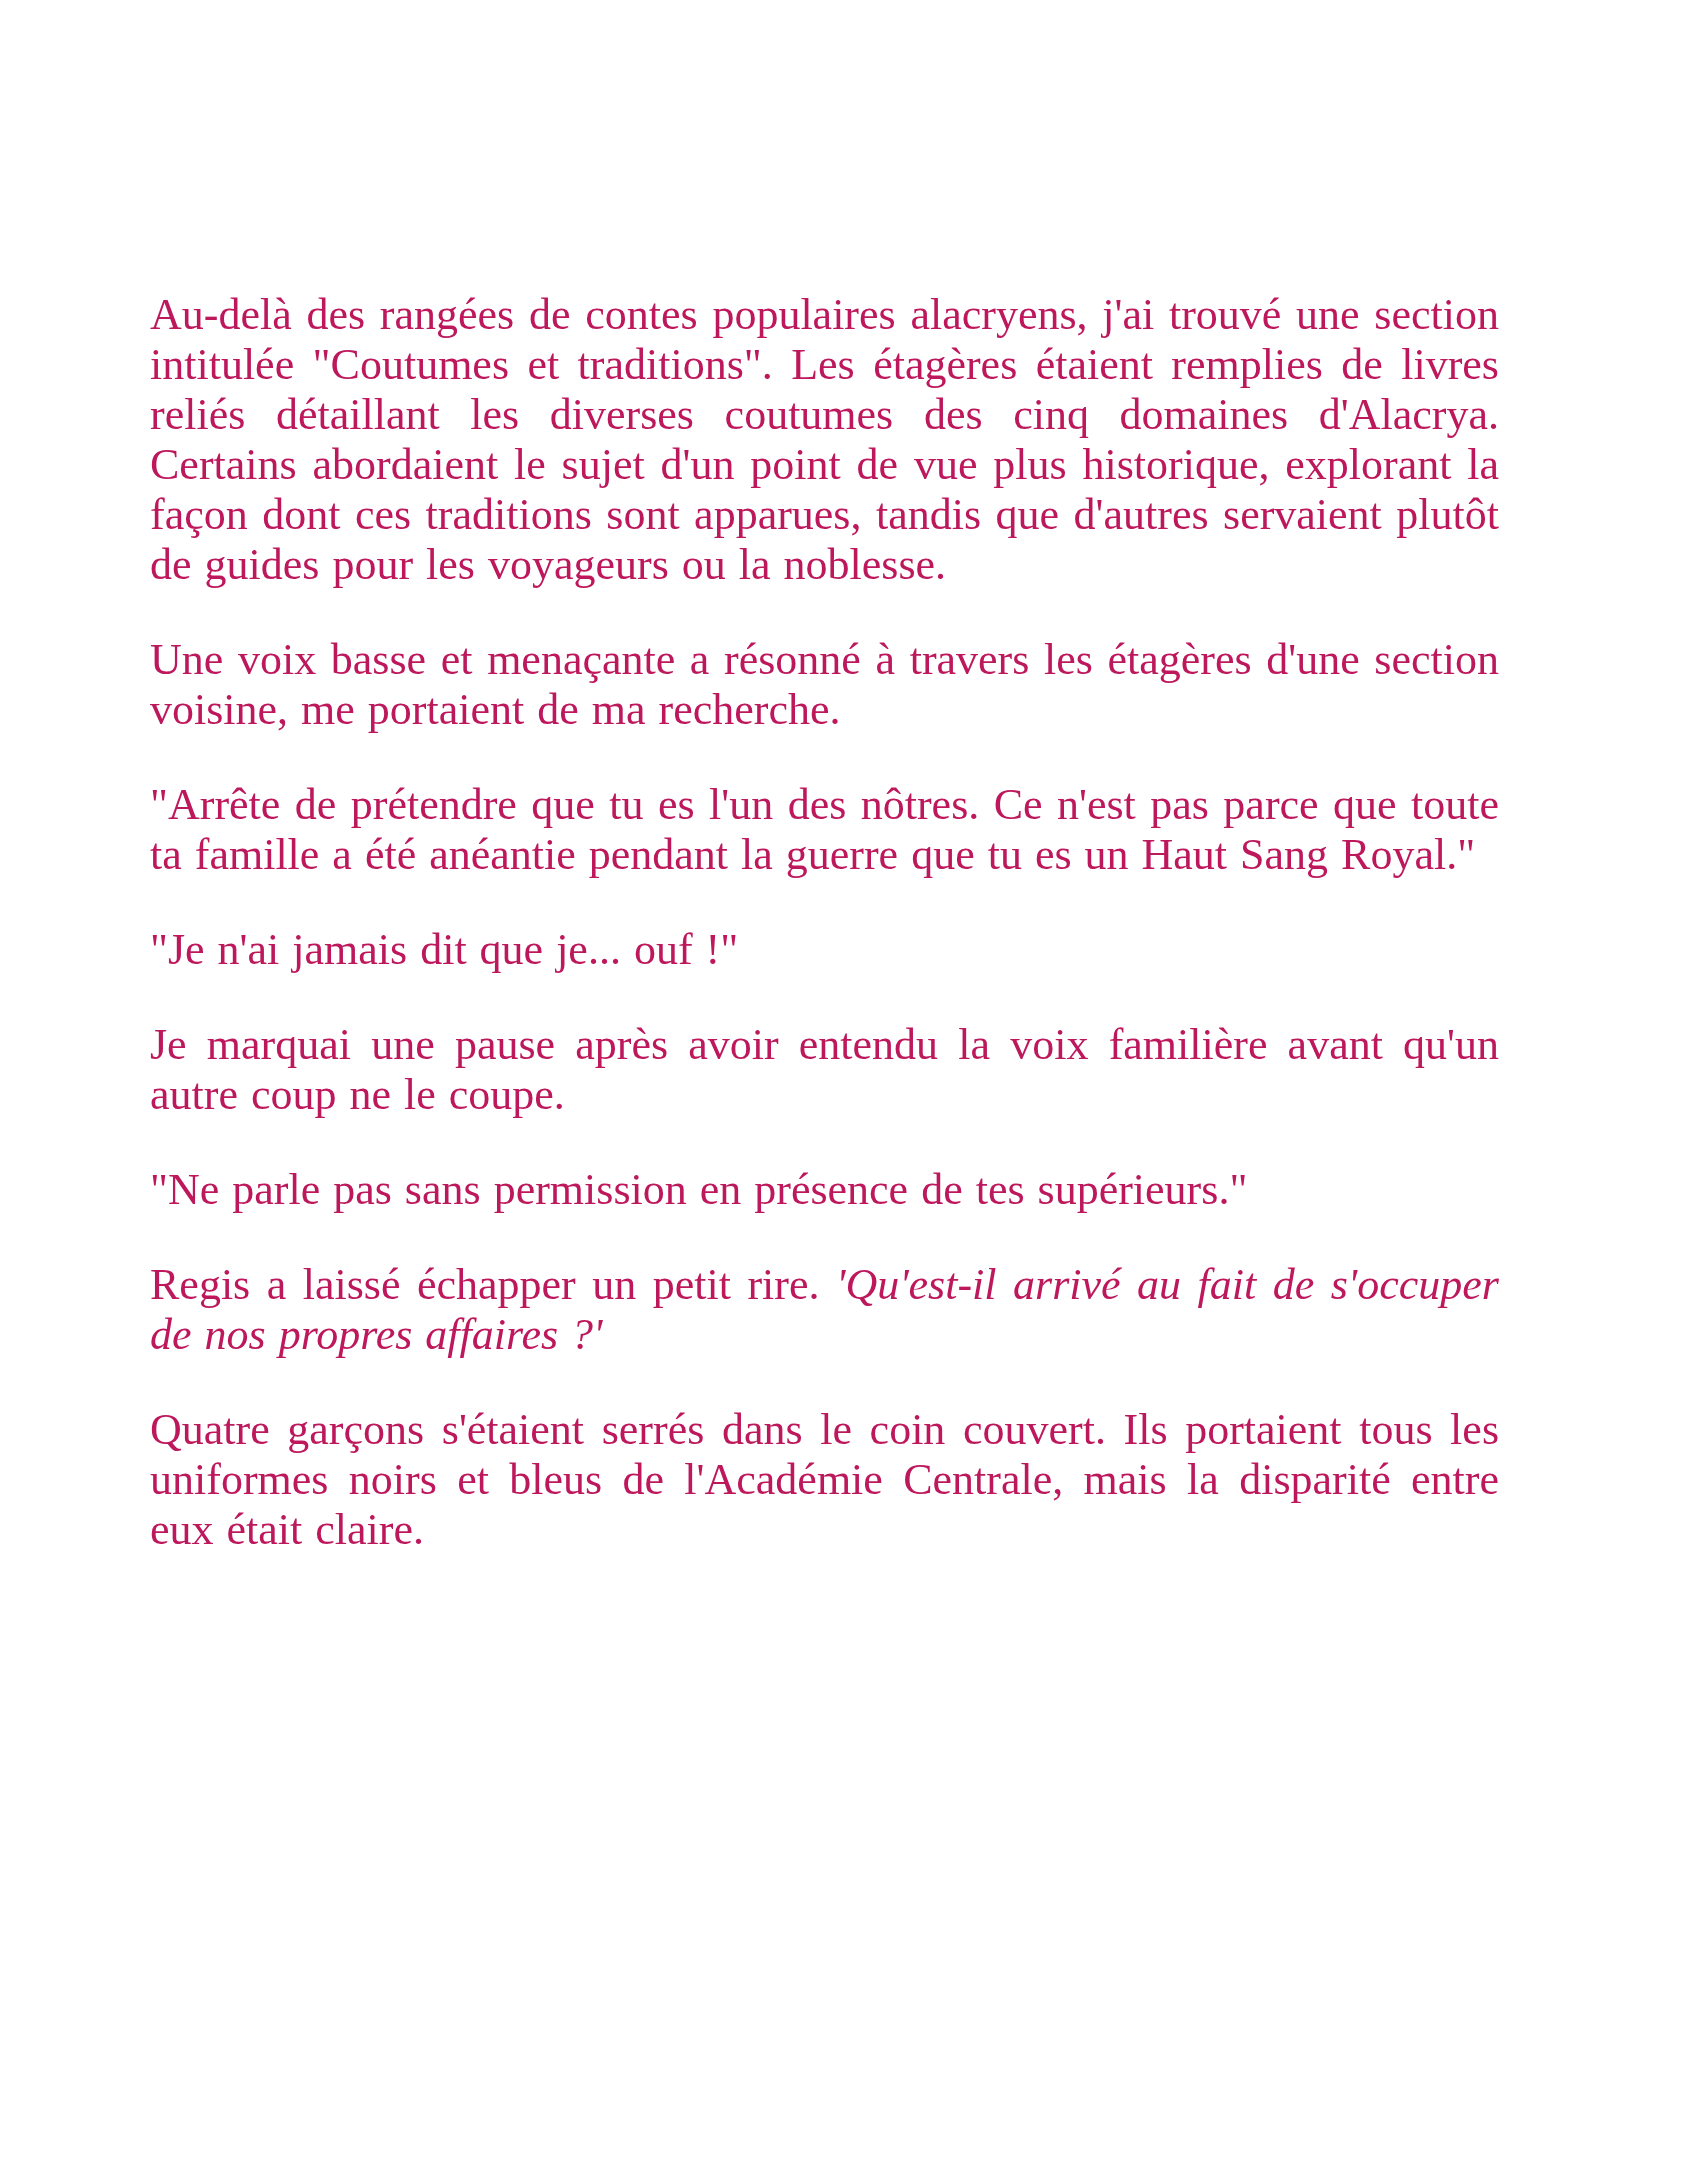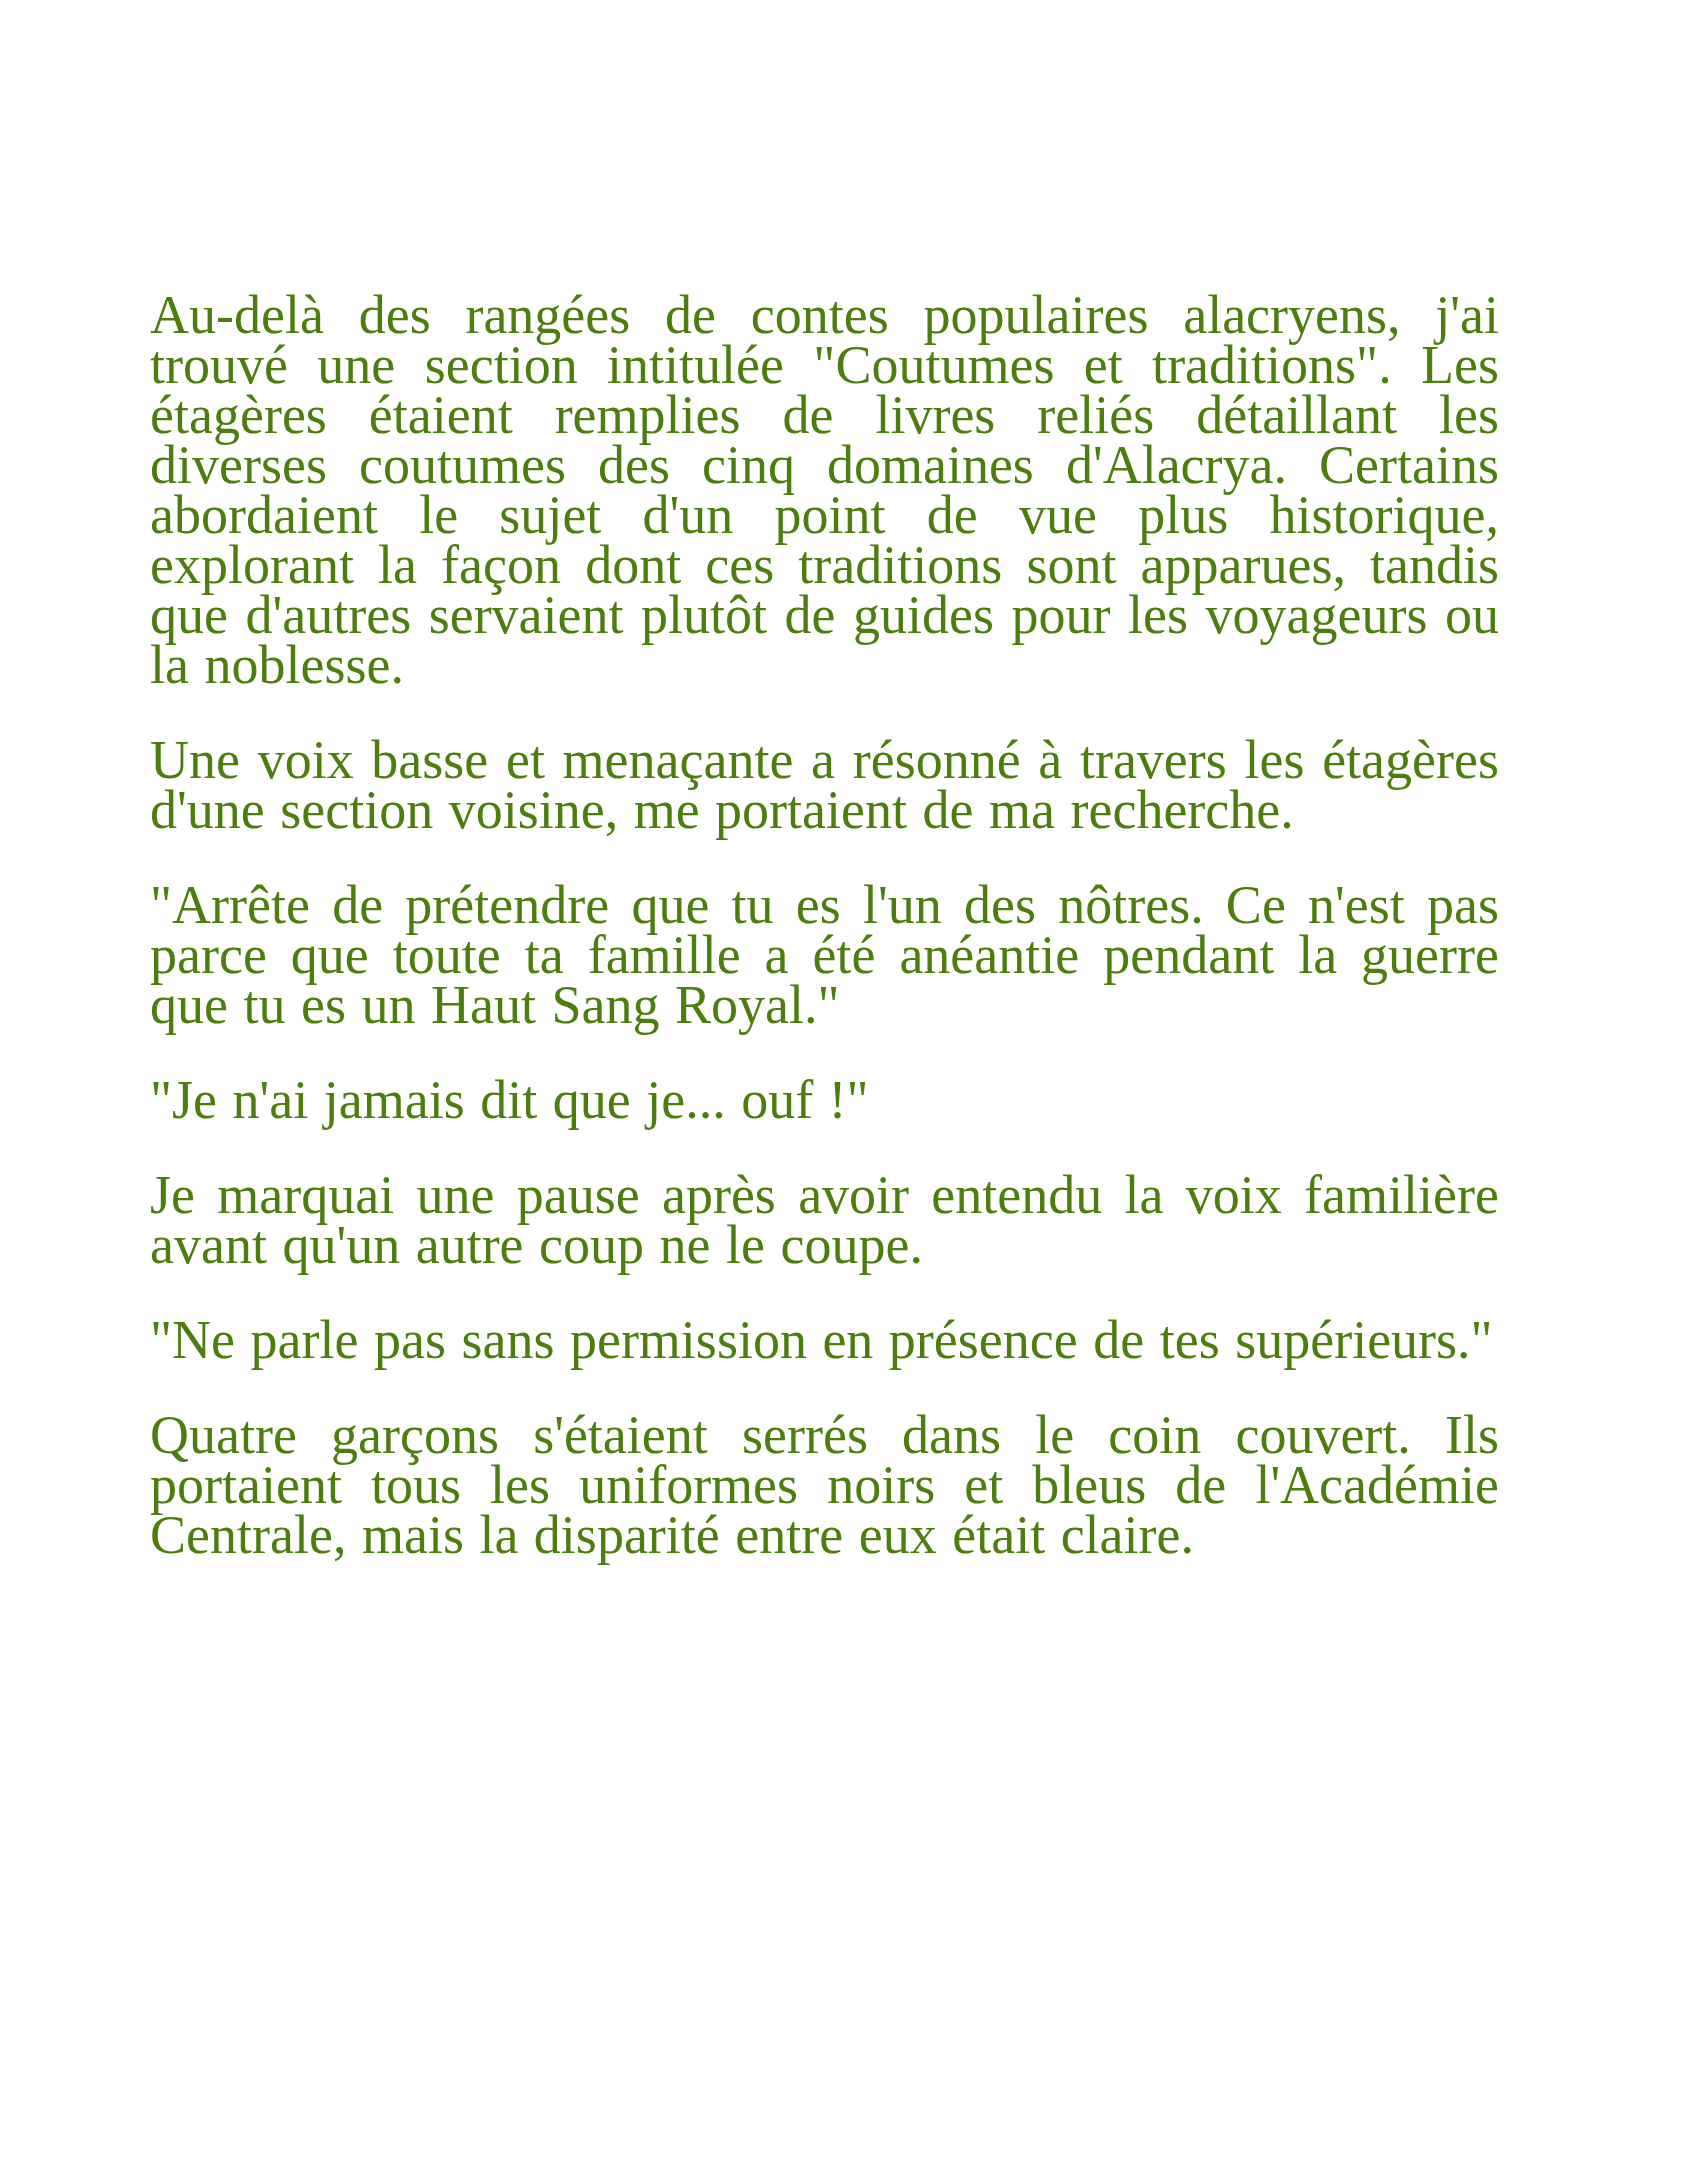--- a/index.html
+++ b/index.html
@@ -13,23 +13,23 @@
     width: 1683px;
     height: 2178px;
     background: #ffffff;
     overflow: hidden;
   }
   .text-block {
     position: absolute;
     left: 150px;
     top: 290px;
     width: 1349px;
-    color: #4d7c0f;
+    color: #be185d;
     font-family: "Liberation Serif", "DejaVu Serif", serif;
-    font-size: 54px;
+    font-size: 44px;
     line-height: 50px;
   }
   .text-block p {
     margin: 0 0 45px 0;
     text-align: justify;
     text-align-last: left;
     word-spacing: 2px;
   }
   .text-block p:last-child {
     margin-bottom: 12px;
@@ -42,16 +42,17 @@
 <body>
 
 <div class="page">
   <div class="text-block" id="text-block">
       <p><span class="seg-roman">Au-delà des rangées de contes populaires alacryens, j'ai trouvé une section intitulée "Coutumes et traditions". Les étagères étaient remplies de livres reliés détaillant les diverses coutumes des cinq domaines d'Alacrya. Certains abordaient le sujet d'un point de vue plus historique, explorant la façon dont ces traditions sont apparues, tandis que d'autres servaient plutôt de guides pour les voyageurs ou la noblesse.</span></p>
       <p><span class="seg-roman">Une voix basse et menaçante a résonné à travers les étagères d'une section voisine, me portaient de ma recherche.</span></p>
       <p><span class="seg-roman">"Arrête de prétendre que tu es l'un des nôtres. Ce n'est pas parce que toute ta famille a été anéantie pendant la guerre que tu es un Haut Sang Royal."</span></p>
       <p><span class="seg-roman">"Je n'ai jamais dit que je... ouf !"</span></p>
       <p><span class="seg-roman">Je marquai une pause après avoir entendu la voix familière avant qu'un autre coup ne le coupe.</span></p>
       <p><span class="seg-roman">"Ne parle pas sans permission en présence de tes supérieurs."</span></p>
+      <p><span class="seg-roman">Regis a laissé échapper un petit rire. </span><span class="seg-italic">'Qu'est-il arrivé au fait de s'occuper de nos propres affaires ?'</span></p>
       <p><span class="seg-roman">Quatre garçons s'étaient serrés dans le coin couvert. Ils portaient tous les uniformes noirs et bleus de l'Académie Centrale, mais la disparité entre eux était claire.</span></p>
     </div>
 </div>
 
 
 </body></html>

